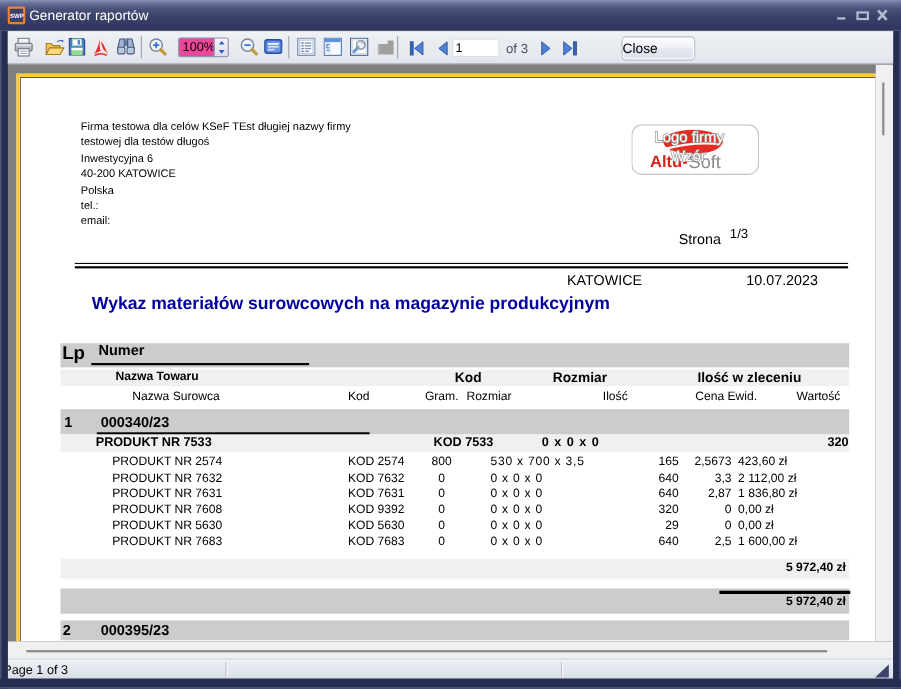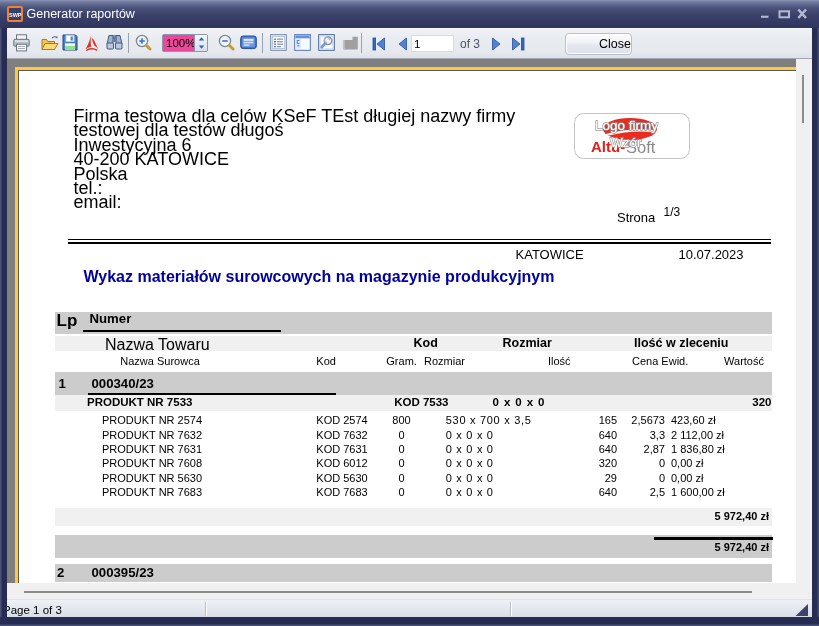--- a/index.html
+++ b/index.html
@@ -182,28 +182,28 @@
  <svg class="ticon" style="left:490.8px;top:37px" width="12" height="14" viewBox="0 0 12 14">
   <path d="M1.5 1 L9 7 L1.5 13 Z" fill="#4f82d6" stroke="#274f96" stroke-width="0.8"></path>
  </svg>
 
  <svg class="ticon" style="left:511px;top:37px" width="14" height="14" viewBox="0 0 14 14">
   <path d="M1.5 1 L9 7 L1.5 13 Z" fill="#4f82d6" stroke="#274f96" stroke-width="0.8"></path>
   <rect x="10.4" y="1" width="2.6" height="12" fill="#3566be" stroke="#274f96" stroke-width="0.8"></rect>
  </svg>
 
  <div style="position:absolute;left:565px;top:32.5px;width:67px;height:22px;border:1px solid #b9bfce;border-radius:4px;background:linear-gradient(#fdfdfe,#f1f2f7 45%,#e4e6ef 55%,#dfe2ec);box-shadow:inset 0 0 0 1px #fff">
-   <div style="position:absolute;left:0;top:3px;width:100%;text-align:right;font-size:12.5px;color:#000">Close</div>
+   <div style="position:absolute;left:0;top:3px;width:100%;text-align:left;font-size:12.5px;color:#000">Close</div>
  </div>
 </div>
 <div id="preview">
   <div id="page"></div>
   <div id="doc">
 
-    <div style="left:73.5px;top:109px;font-size:18px;line-height:14.4px">Firma testowa dla celów KSeF TEst długiej nazwy firmy<br>testowej dla testów długoś<br>Inwestycyjna 6<br>40-200 KATOWICE<br>Polska<br>tel.:<br>email:</div>
+    <div style="left:73.5px;top:109px;font-size:10px;line-height:14.4px">Firma testowa dla celów KSeF TEst długiej nazwy firmy<br>testowej dla testów długoś<br>Inwestycyjna 6<br>40-200 KATOWICE<br>Polska<br>tel.:<br>email:</div>
     <div style="left:617px;top:209.5px;font-size:13px">Strona</div>
     <div style="left:663.5px;top:205px;font-size:12px">1/3</div>
 
     <div style="left:574px;top:113px;width:117px;height:47px">
       <svg width="117" height="47" viewBox="0 0 117 47">
         <rect x="0.5" y="0.5" width="115" height="45" rx="9" fill="#ffffff" stroke="#c4c4c4"></rect>
         <ellipse cx="56" cy="16" rx="27" ry="11" fill="#e82c21"></ellipse>
         <path d="M30 22.5 Q55 15.5 81 18" stroke="#fff" stroke-width="2.2" fill="none"></path>
         <text x="21" y="16.5" font-size="13.5" fill="#fff" stroke="#9a9a9a" stroke-width="1.4" paint-order="stroke" font-family="Liberation Sans,sans-serif">Logo firmy</text>
         <text x="17" y="39" font-size="15" font-weight="bold" fill="#e0201b" font-family="Liberation Sans,sans-serif">Altu-</text>
@@ -216,21 +216,21 @@
     <div style="left:68px;top:242px;width:703px;height:2px;background:#000"></div>
     <div style="left:515.5px;top:247px;font-size:13px">KATOWICE</div>
     <div style="left:678.5px;top:247px;font-size:13px">10.07.2023</div>
     <div style="left:83.5px;top:268px;font-size:16px;font-weight:bold;color:#0000a0">Wykaz materiałów surowcowych na magazynie produkcyjnym</div>
 
     <div class="band" style="left:55px;top:312px;width:717px;height:22px"></div>
     <div style="left:56.5px;top:311.2px;font-size:17px;font-weight:bold">Lp</div>
     <div style="left:89.5px;top:311.2px;font-size:13.2px;font-weight:bold">Numer</div>
     <div style="left:83px;top:330px;width:198px;height:1.6px;background:#000"></div>
     <div class="bandl" style="left:55px;top:336px;width:717px;height:15px"></div>
-    <div style="left:105px;top:336.3px;font-size:16px;font-weight:normal">Nazwa Towaru</div>
+    <div style="left:105px;top:336.3px;font-size:11px;font-weight:bold">Nazwa Towaru</div>
     <div style="left:413.5px;top:336.3px;font-size:12.5px;font-weight:bold">Kod</div>
     <div style="left:502.5px;top:336.3px;font-size:12.5px;font-weight:bold">Rozmiar</div>
     <div style="left:634px;top:336.3px;font-size:12.5px;font-weight:bold">Ilość w zleceniu</div>
 
     <div style="left:120.3px;top:355.2px;font-size:11px">Nazwa Surowca</div>
     <div style="left:316.3px;top:355.2px;font-size:11px">Kod</div>
     <div style="left:386.3px;top:355.2px;font-size:11px">Gram.</div>
     <div style="left:424px;top:355.2px;font-size:11px">Rozmiar</div>
     <div style="left:548px;top:355.2px;width:70px;font-size:11px">Ilość</div>
     <div style="left:632px;top:355.2px;font-size:11px">Cena Ewid.</div>
@@ -269,21 +269,21 @@
         <span class="c1">PRODUKT NR 7631</span>
         <span class="c2">KOD 7631</span>
         <span class="c3">0</span>
         <span class="c4">0 x 0 x 0</span>
         <span class="c5">640</span>
         <span class="c6">2,87</span>
         <span class="c7">1 836,80 zł</span>
       </div>
     <div class="drow" style="top:457.4px">
         <span class="c1">PRODUKT NR 7608</span>
-        <span class="c2">KOD 6012</span>
+        <span class="c2">KOD 9392</span>
         <span class="c3">0</span>
         <span class="c4">0 x 0 x 0</span>
         <span class="c5">320</span>
         <span class="c6">0</span>
         <span class="c7">0,00 zł</span>
       </div>
     <div class="drow" style="top:471.8px">
         <span class="c1">PRODUKT NR 5630</span>
         <span class="c2">KOD 5630</span>
         <span class="c3">0</span>

